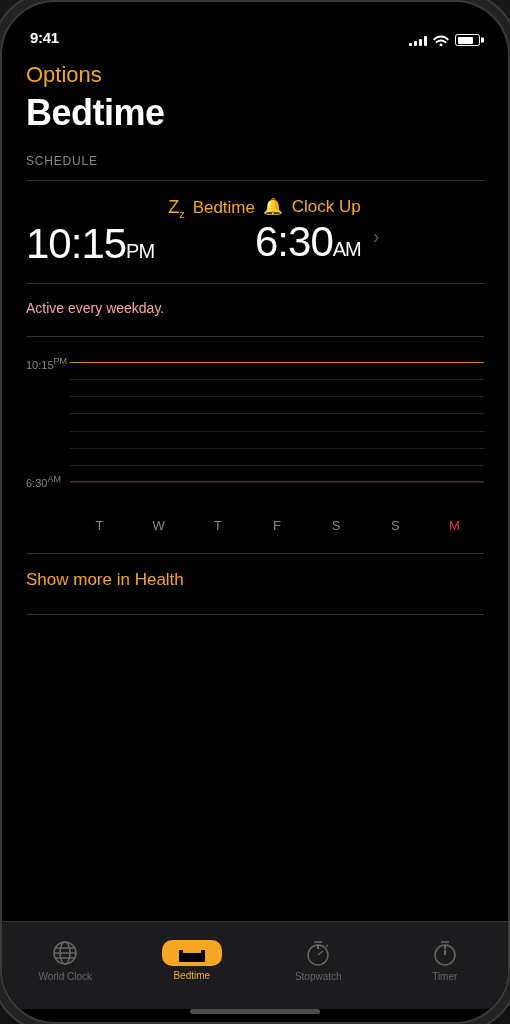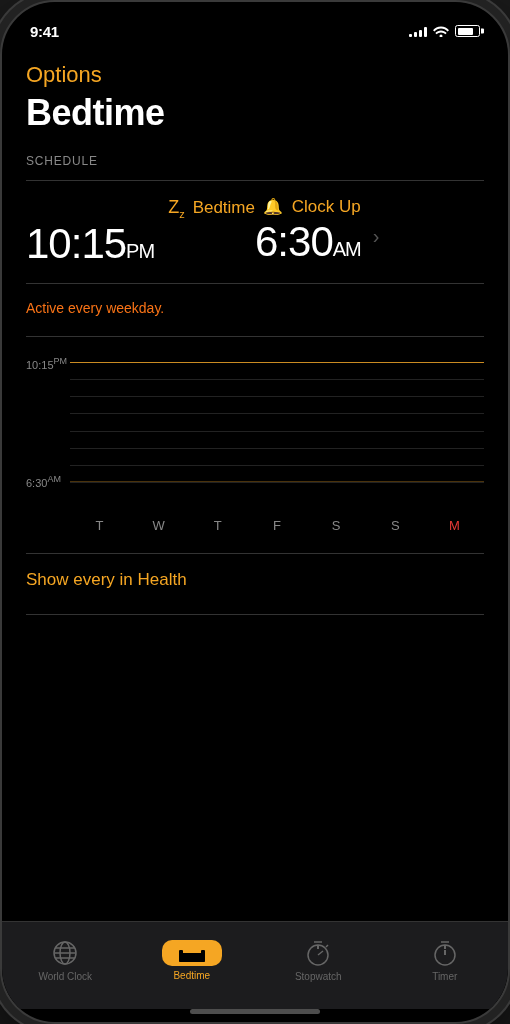--- a/index.html
+++ b/index.html
@@ -49,21 +49,21 @@
       background: #000;
       border-radius: 53px;
       overflow: hidden;
       display: flex;
       flex-direction: column;
     }
     
     .status-bar {
       display: flex;
       justify-content: space-between;
-      align-items: center;
+      align-items: flex-end;
       padding: 14px 28px 0;
       height: 44px;
     }
     .status-time {
       color: #fff;
       font-size: 15px;
       font-weight: 600;
       letter-spacing: -0.3px;
     }
     .status-icons {
@@ -153,21 +153,21 @@
       font-size: 20px;
       font-weight: 300;
     }
     .chevron-right {
       color: #555;
       font-size: 20px;
       margin-top: 28px;
       margin-left: 4px;
     }
     .active-text {
-      color: #f97316;
+      color: #fca5a5;
       font-size: 14px;
       margin-bottom: 20px;
     }
     .analysis-section {
       margin-top: 4px;
     }
     .chart-container {
       position: relative;
       height: 160px;
       margin-bottom: 4px;
@@ -427,21 +427,21 @@
           <span class="day-label">T</span>
           <span class="day-label">W</span>
           <span class="day-label">T</span>
           <span class="day-label">F</span>
           <span class="day-label">S</span>
           <span class="day-label">S</span>
           <span class="day-label today">M</span>
         </div>
 
         <div class="divider"></div>
-        <span class="show-health">Show every in Health</span>
+        <span class="show-health">Show more in Health</span>
         <div class="divider"></div>
       </div>
     </div>
 
     <div class="tab-bar">
 
       <div class="tab-item">
         <svg class="icon-svg" viewBox="0 0 28 28" fill="none" stroke="#666" stroke-width="1.5">
           <circle cx="14" cy="14" r="11"></circle>
           <ellipse cx="14" cy="14" rx="5" ry="11"></ellipse>

